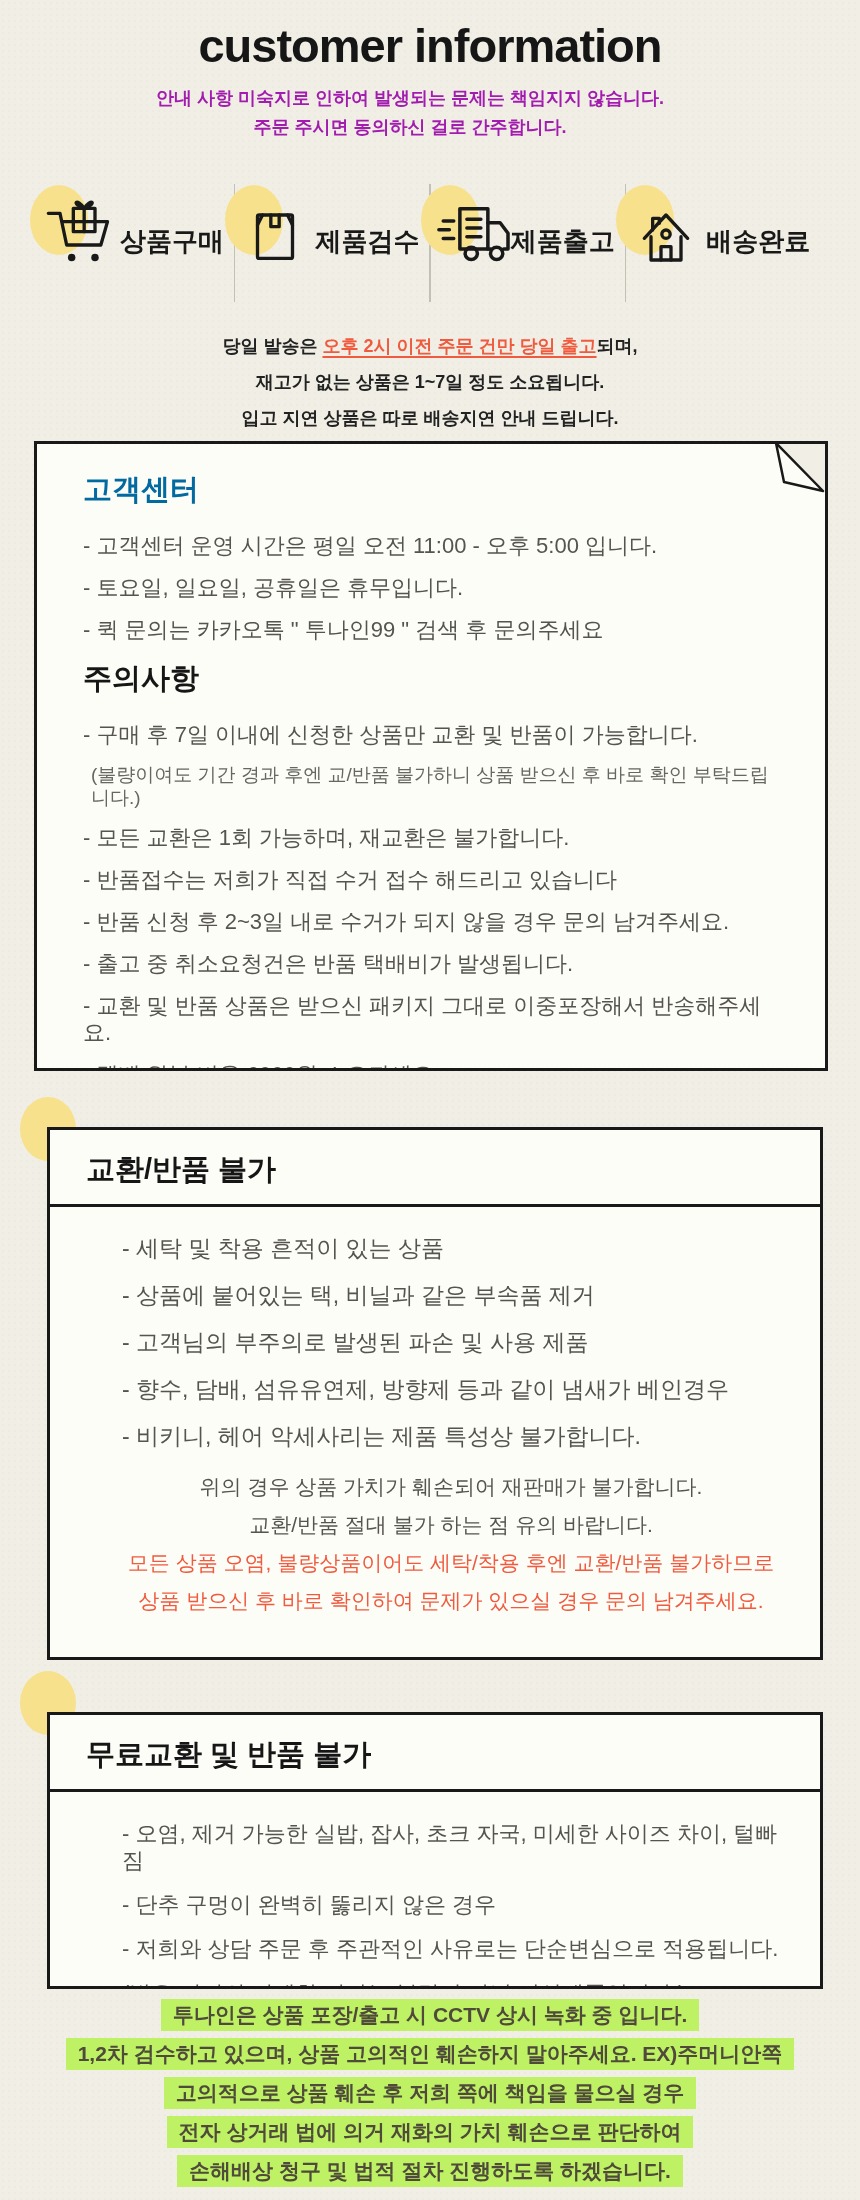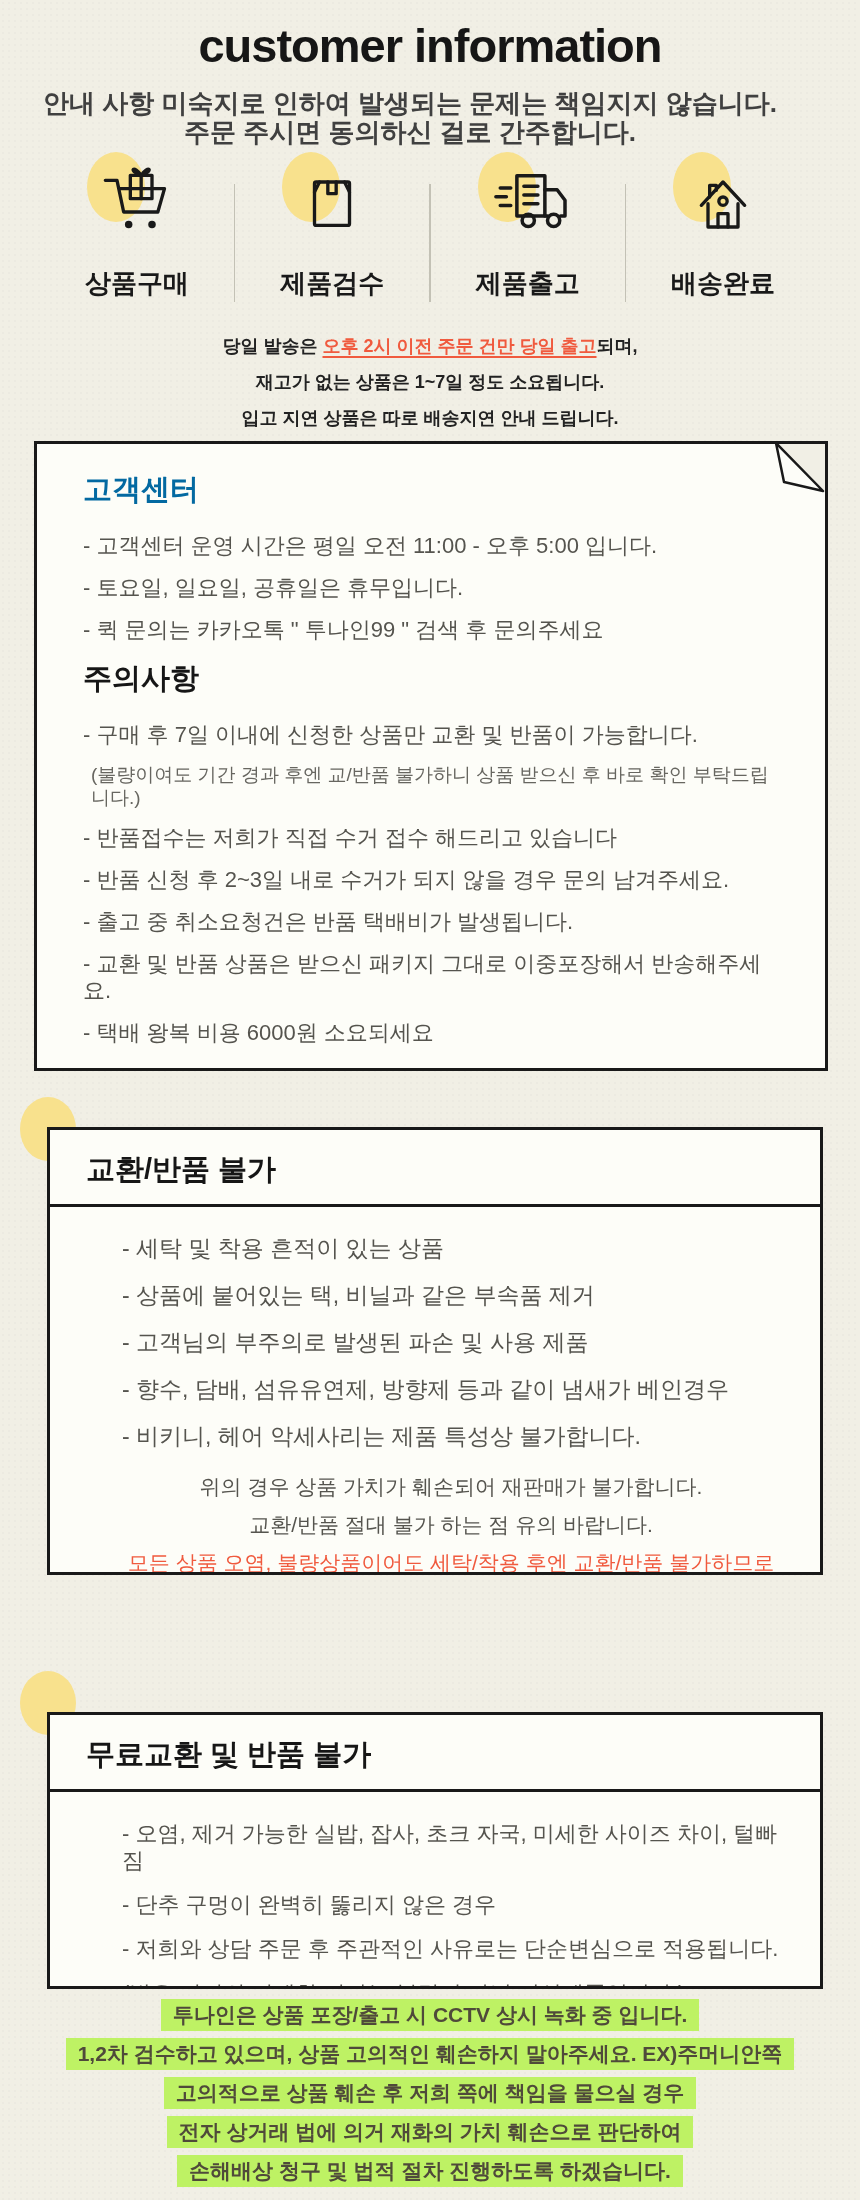--- a/index.html
+++ b/index.html
@@ -12,30 +12,30 @@
     overflow:hidden;
   }
   .abs{position:absolute;}
   
   .page-title{
     top:18px;left:0;width:860px;text-align:center;
     font-size:47px;font-weight:700;color:#161616;letter-spacing:-1px;margin:0;
   }
   .subtitle{
     left:0;width:820px;text-align:center;margin:0;
-    font-size:26px;font-weight:700;color:#404040;
+    font-size:18px;font-weight:700;color:#a21caf;
   }
   .sub1{top:86px;}
   .sub2{top:115px;}
   
   .steps{
     top:150px;left:40px;width:780px;height:168px;
     display:flex;align-items:stretch;
   }
-  .step{flex:1;position:relative;display:flex;flex-direction:column;align-items:center;}
+  .step{flex:1;position:relative;display:flex;flex-direction:row;align-items:center;}
   .step-divider{width:1.5px;background:#c3c1b5;margin:34px 0 16px;}
   .icon-wrap{position:relative;width:80px;height:96px;margin-top:6px;}
   .blob{
     position:absolute;top:-4px;left:-10px;width:58px;height:70px;
     border-radius:50%;background:#f8e18d;
   }
   .icon-wrap svg{position:relative;z-index:1;}
   .step-label{
     margin-top:14px;font-size:26px;font-weight:700;color:#191919;
   }
@@ -48,21 +48,21 @@
   .red-ul{
     color:#f05a3e;text-decoration:underline;text-underline-offset:4px;
     text-decoration-thickness:2px;
   }
   
   .card{
     position:absolute;background:#fdfdf8;border:3px solid #191919;
     box-sizing:border-box;overflow:hidden;
   }
   .card1{top:441px;left:34px;width:794px;height:630px;padding:26px 46px 0;}
-  .card2{top:1127px;left:47px;width:776px;height:448px;}
+  .card2{top:1127px;left:47px;width:776px;height:533px;}
   .card3{top:1712px;left:47px;width:776px;height:277px;}
   .fold{position:absolute;top:-3px;right:-3px;z-index:3;}
   .card-h{font-size:29px;font-weight:700;color:#0369a1;margin:0 0 22px;}
   .card-h2{font-size:29px;font-weight:700;color:#161616;margin:16px 0 22px;}
   .li{font-size:22px;color:#55544e;margin:0 0 15px;line-height:27px;}
   .li-small{font-size:19px;color:#676660;margin:0 0 15px;padding-left:8px;line-height:23px;}
   .card-header{
     border-bottom:3px solid #191919;padding:20px 36px 14px;
     font-size:29px;font-weight:700;color:#161616;
   }
@@ -176,20 +176,21 @@
     <polygon points="0,0 54,0 54,54" fill="#f1efe5"></polygon>
     <path d="M2 2 L49 50 L10 41 Z" fill="#fdfdf8" stroke="#191919" stroke-width="2.5" stroke-linejoin="round"></path>
   </svg>
   <h2 class="card-h">고객센터</h2>
   <p class="li">- 고객센터 운영 시간은 평일 오전 11:00 - 오후 5:00 입니다.</p>
   <p class="li">- 토요일, 일요일, 공휴일은 휴무입니다.</p>
   <p class="li">- 퀵 문의는 카카오톡 " 투나인99 " 검색 후 문의주세요</p>
   <h2 class="card-h2">주의사항</h2>
   <p class="li">- 구매 후 7일 이내에 신청한 상품만 교환 및 반품이 가능합니다.</p>
   <p class="li-small">(불량이여도 기간 경과 후엔 교/반품 불가하니 상품 받으신 후 바로 확인 부탁드립니다.)</p>
+  <p class="li">- 모든 교환은 1회 가능하며, 재교환은 불가합니다.</p>
   <p class="li">- 반품접수는 저희가 직접 수거 접수 해드리고 있습니다</p>
   <p class="li">- 반품 신청 후 2~3일 내로 수거가 되지 않을 경우 문의 남겨주세요.</p>
   <p class="li">- 출고 중 취소요청건은 반품 택배비가 발생됩니다.</p>
   <p class="li">- 교환 및 반품 상품은 받으신 패키지 그대로 이중포장해서 반송해주세요.</p>
   <p class="li">- 택배 왕복 비용 6000원 소요되세요</p>
 
 </section>
 
 <div class="corner-blob blob-c2"></div>
 <section class="card card2">

